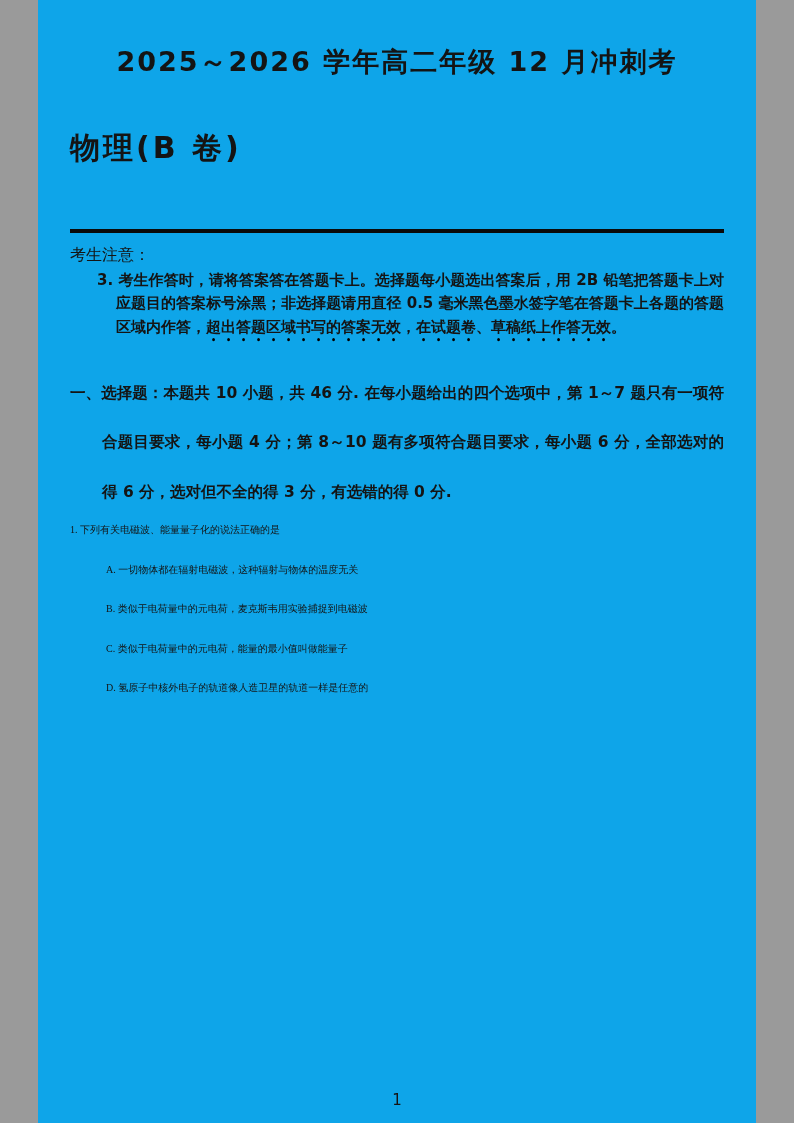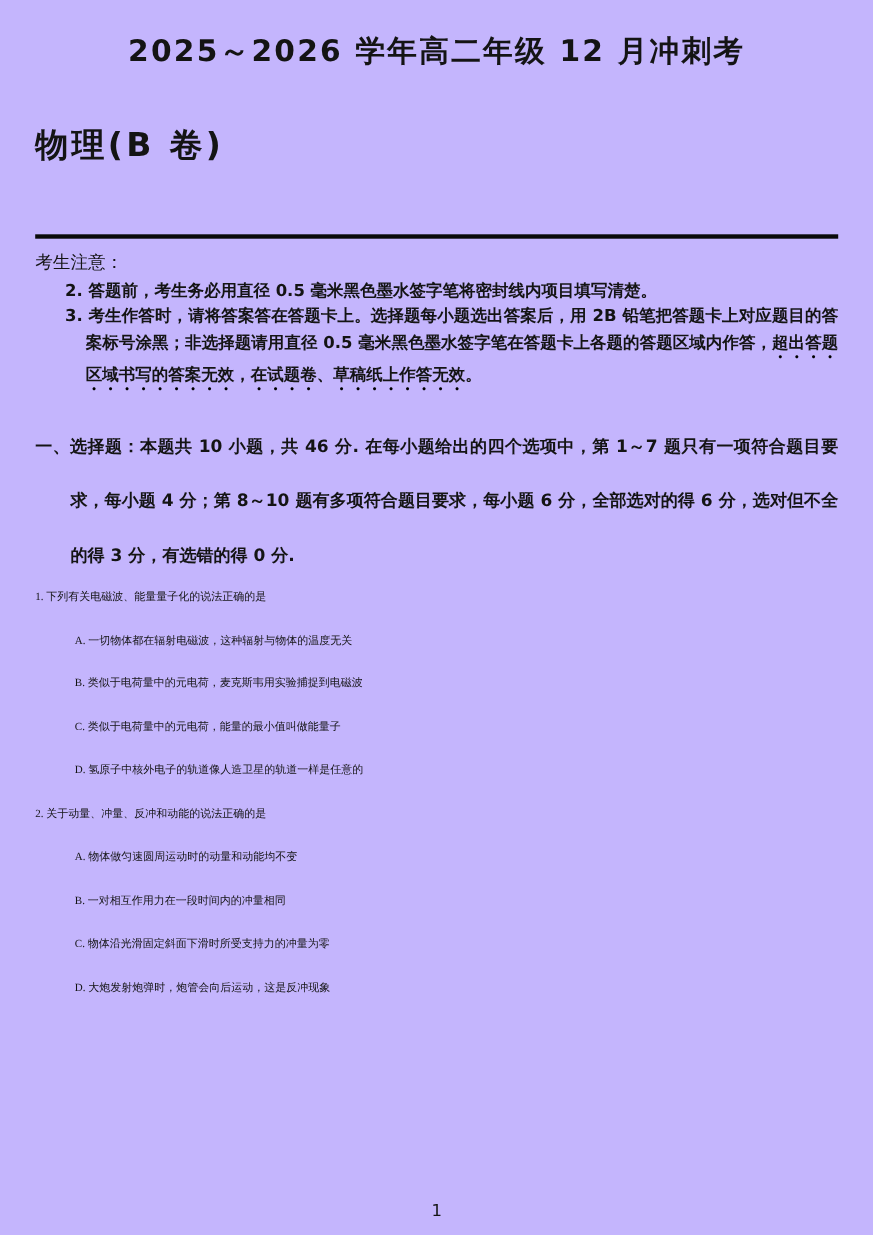--- a/index.html
+++ b/index.html
@@ -1,25 +1,25 @@
 <!DOCTYPE html>
 <html><head>
 <meta charset="utf-8">
 <style>
   html, body { margin: 0; padding: 0; background: #9a9a9a; }
   .page {
     position: relative;
-    width: 794px;
+    width: 718px;
     height: 1123px;
     margin: 0 auto;
-    background: #c4b5fd;
+    background: #0ea5e9;
     font-family: "DejaVu Sans", sans-serif;
     color: #141414;
     box-sizing: border-box;
-    padding: 18px 32px 0 32px;
+    padding: 34px 32px 0 32px;
     overflow: hidden;
   }
   .exam-title {
     text-align: center;
     font-size: 27px;
     font-weight: bold;
     letter-spacing: 2px;
     margin: 10px 0 0 0;
   }
   .exam-subtitle {
@@ -89,40 +89,30 @@
 <div class="page">
 
   <h1 class="exam-title">2025～2026 学年高二年级 12 月冲刺考</h1>
   <h2 class="exam-subtitle">物理(B 卷)</h2>
 
   <hr class="rule">
 
   <div class="notice">
     <div class="notice-heading">考生注意：</div>
     <div class="notice-item">
-      <span>2. 答题前，考生务必用直径 0.5 毫米黑色墨水签字笔将密封线内项目填写清楚。</span>
-    </div>
-    <div class="notice-item">
       <span>3. 考生作答时，请将答案答在答题卡上。选择题每小题选出答案后，用 2B 铅笔把答题卡上对应题目的答案标号涂黑；非选择题请用直径 0.5 毫米黑色墨水签字笔在答题卡上各题的答题区域内作答，</span><span class="em">超出答题区域书写的答案无效，在试题卷、草稿纸上作答无效。</span>
     </div>
   </div>
 
   <p class="section-heading">一、选择题：本题共 10 小题，共 46 分. 在每小题给出的四个选项中，第 1～7 题只有一项符合题目要求，每小题 4 分；第 8～10 题有多项符合题目要求，每小题 6 分，全部选对的得 6 分，选对但不全的得 3 分，有选错的得 0 分.</p>
 
   <div class="question">
     <p class="qline stem">1. 下列有关电磁波、能量量子化的说法正确的是</p>
     <p class="qline option">A. 一切物体都在辐射电磁波，这种辐射与物体的温度无关</p>
     <p class="qline option">B. 类似于电荷量中的元电荷，麦克斯韦用实验捕捉到电磁波</p>
     <p class="qline option">C. 类似于电荷量中的元电荷，能量的最小值叫做能量子</p>
     <p class="qline option">D. 氢原子中核外电子的轨道像人造卫星的轨道一样是任意的</p>
   </div>
 
-  <div class="question">
-    <p class="qline stem">2. 关于动量、冲量、反冲和动能的说法正确的是</p>
-    <p class="qline option">A. 物体做匀速圆周运动时的动量和动能均不变</p>
-    <p class="qline option">B. 一对相互作用力在一段时间内的冲量相同</p>
-    <p class="qline option">C. 物体沿光滑固定斜面下滑时所受支持力的冲量为零</p>
-    <p class="qline option">D. 大炮发射炮弹时，炮管会向后运动，这是反冲现象</p>
-  </div>
 
   <div class="page-number">1</div>
 
 </div>
 
 </body></html>

